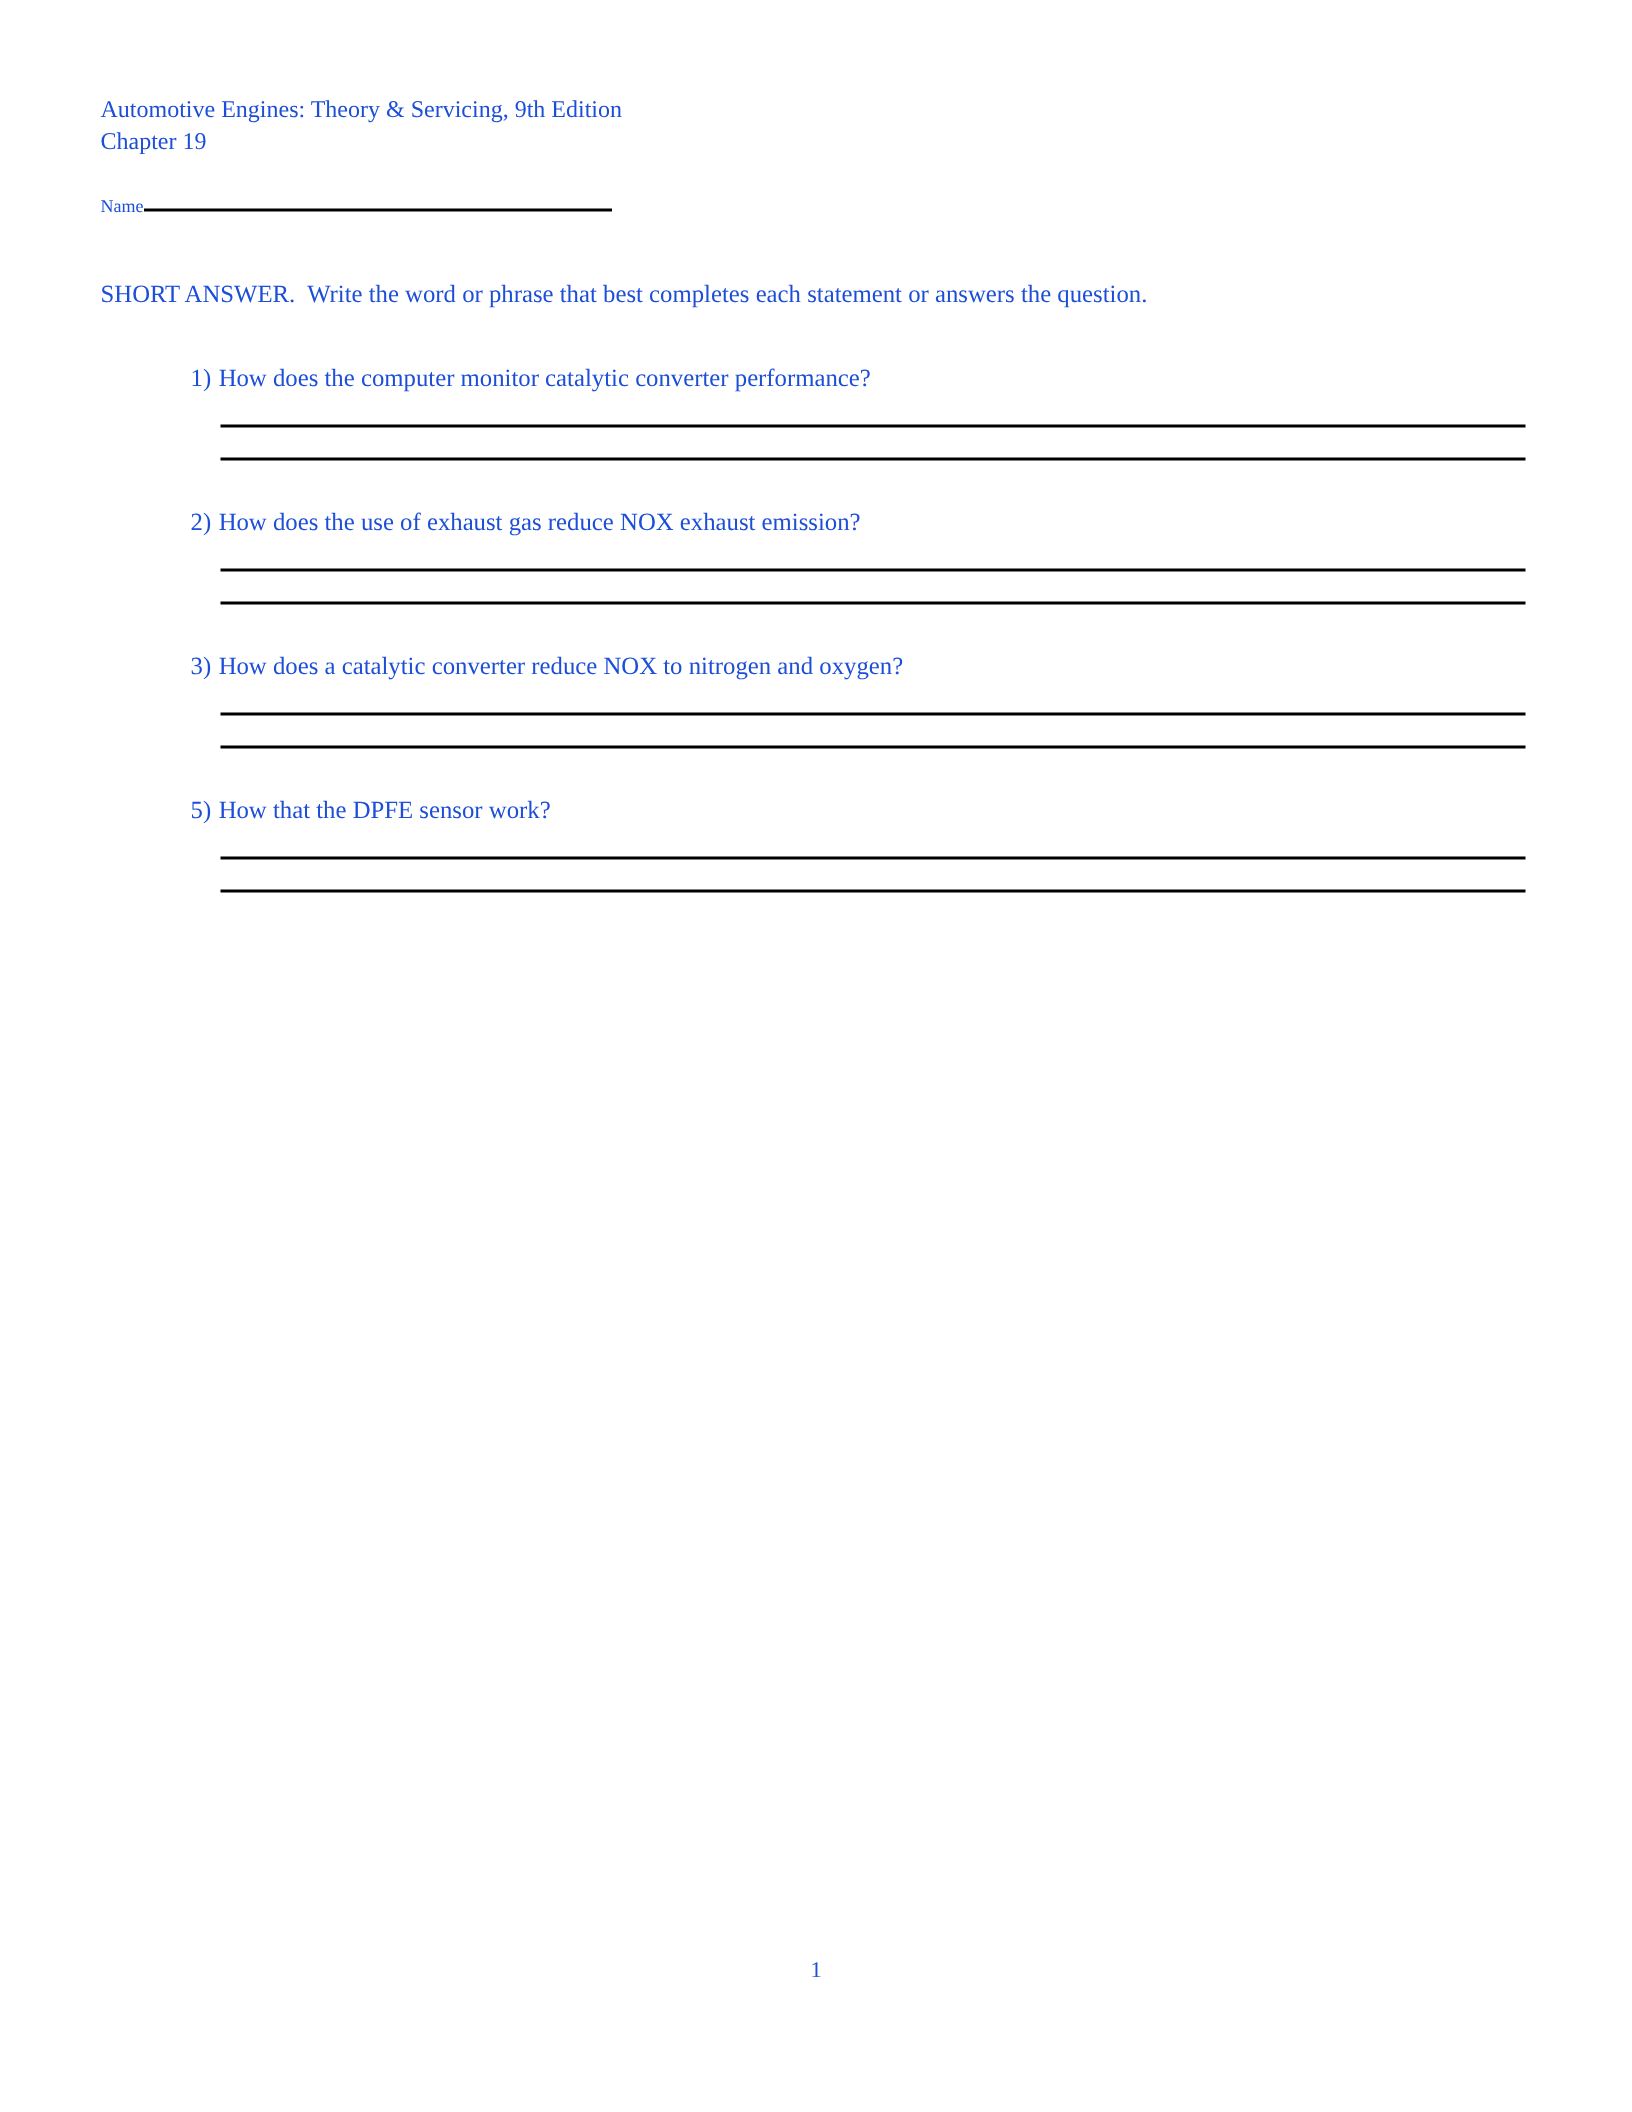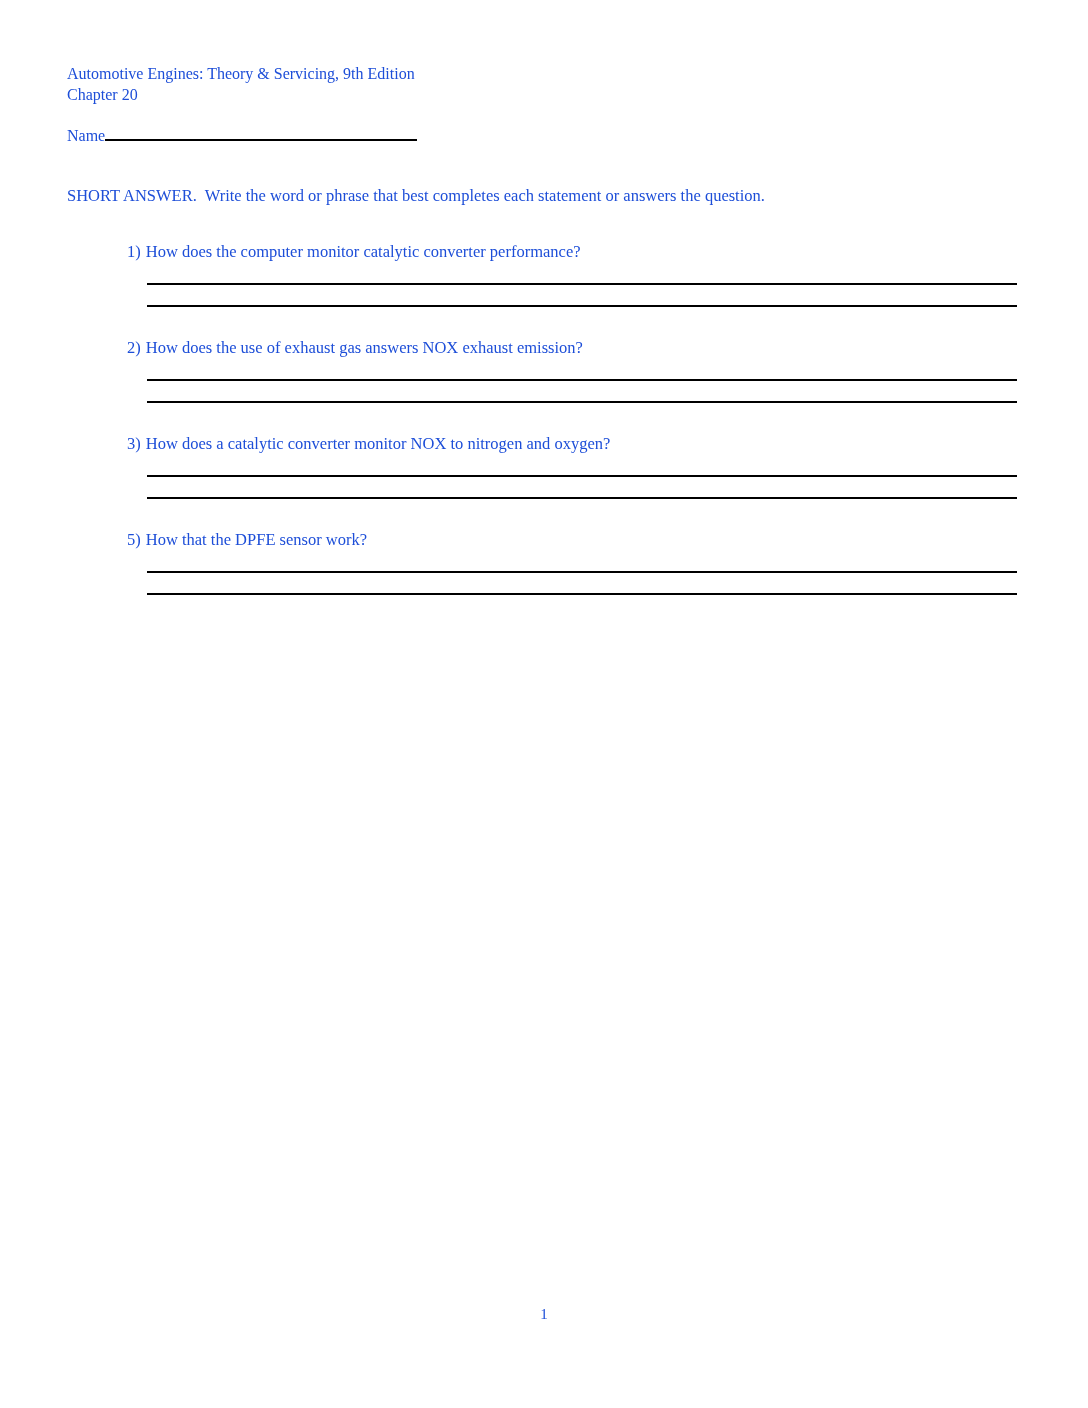--- a/index.html
+++ b/index.html
@@ -22,21 +22,21 @@
     position: absolute;
     left: 67px;
     top: 63px;
     line-height: 21px;
     font-size: 16px;
   }
   .name-row {
     position: absolute;
     left: 67px;
     top: 124px;
-    font-size: 16px;
+    font-size: 12px;
   }
   .name-blank {
     display: inline-block;
     width: 312px;
     border-bottom: 2px solid #000000;
     height: 15px;
     vertical-align: baseline;
   }
   .instructions {
     position: absolute;
@@ -86,49 +86,49 @@
     font-size: 15px;
   }
 </style>
 </head>
 <body>
 
 <div class="page">
 
   <div class="header">
     <div>Automotive Engines: Theory &amp; Servicing, 9th Edition</div>
-    <div>Chapter 20</div>
+    <div>Chapter 19</div>
   </div>
 
   <div class="name-row"><span>Name</span><span class="name-blank"></span>
   </div>
 
   <div class="instructions">SHORT ANSWER.  Write the word or phrase that best completes each statement or answers the question.</div>
 
   <div class="questions" id="questions">
     <div class="question">
       <div class="q-text"><span class="q-num">1)</span><span class="q-body">How does the computer monitor catalytic converter performance?</span>
       </div>
       <div class="ans">
         <div class="line1"></div>
         <div class="line2"></div>
       </div>
     </div>
 
     <div class="question">
-      <div class="q-text"><span class="q-num">2)</span><span class="q-body">How does the use of exhaust gas answers NOX exhaust emission?</span>
+      <div class="q-text"><span class="q-num">2)</span><span class="q-body">How does the use of exhaust gas reduce NOX exhaust emission?</span>
       </div>
       <div class="ans">
         <div class="line1"></div>
         <div class="line2"></div>
       </div>
     </div>
 
     <div class="question">
-      <div class="q-text"><span class="q-num">3)</span><span class="q-body">How does a catalytic converter monitor NOX to nitrogen and oxygen?</span>
+      <div class="q-text"><span class="q-num">3)</span><span class="q-body">How does a catalytic converter reduce NOX to nitrogen and oxygen?</span>
       </div>
       <div class="ans">
         <div class="line1"></div>
         <div class="line2"></div>
       </div>
     </div>
 
 
     <div class="question">
       <div class="q-text"><span class="q-num">5)</span><span class="q-body">How that the DPFE sensor work?</span>

